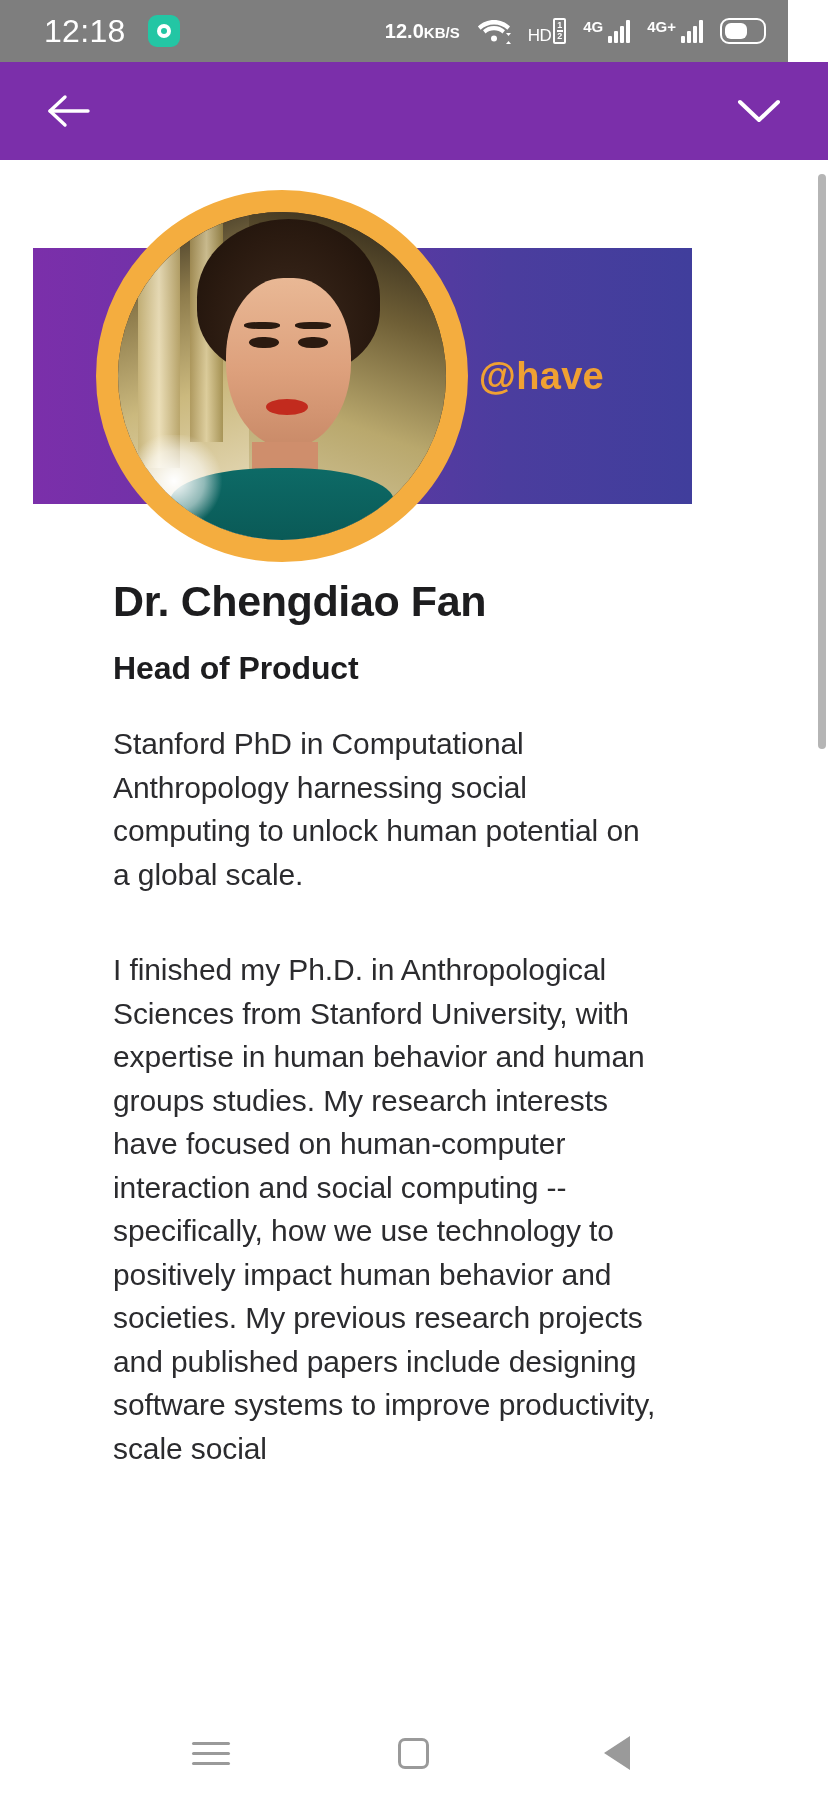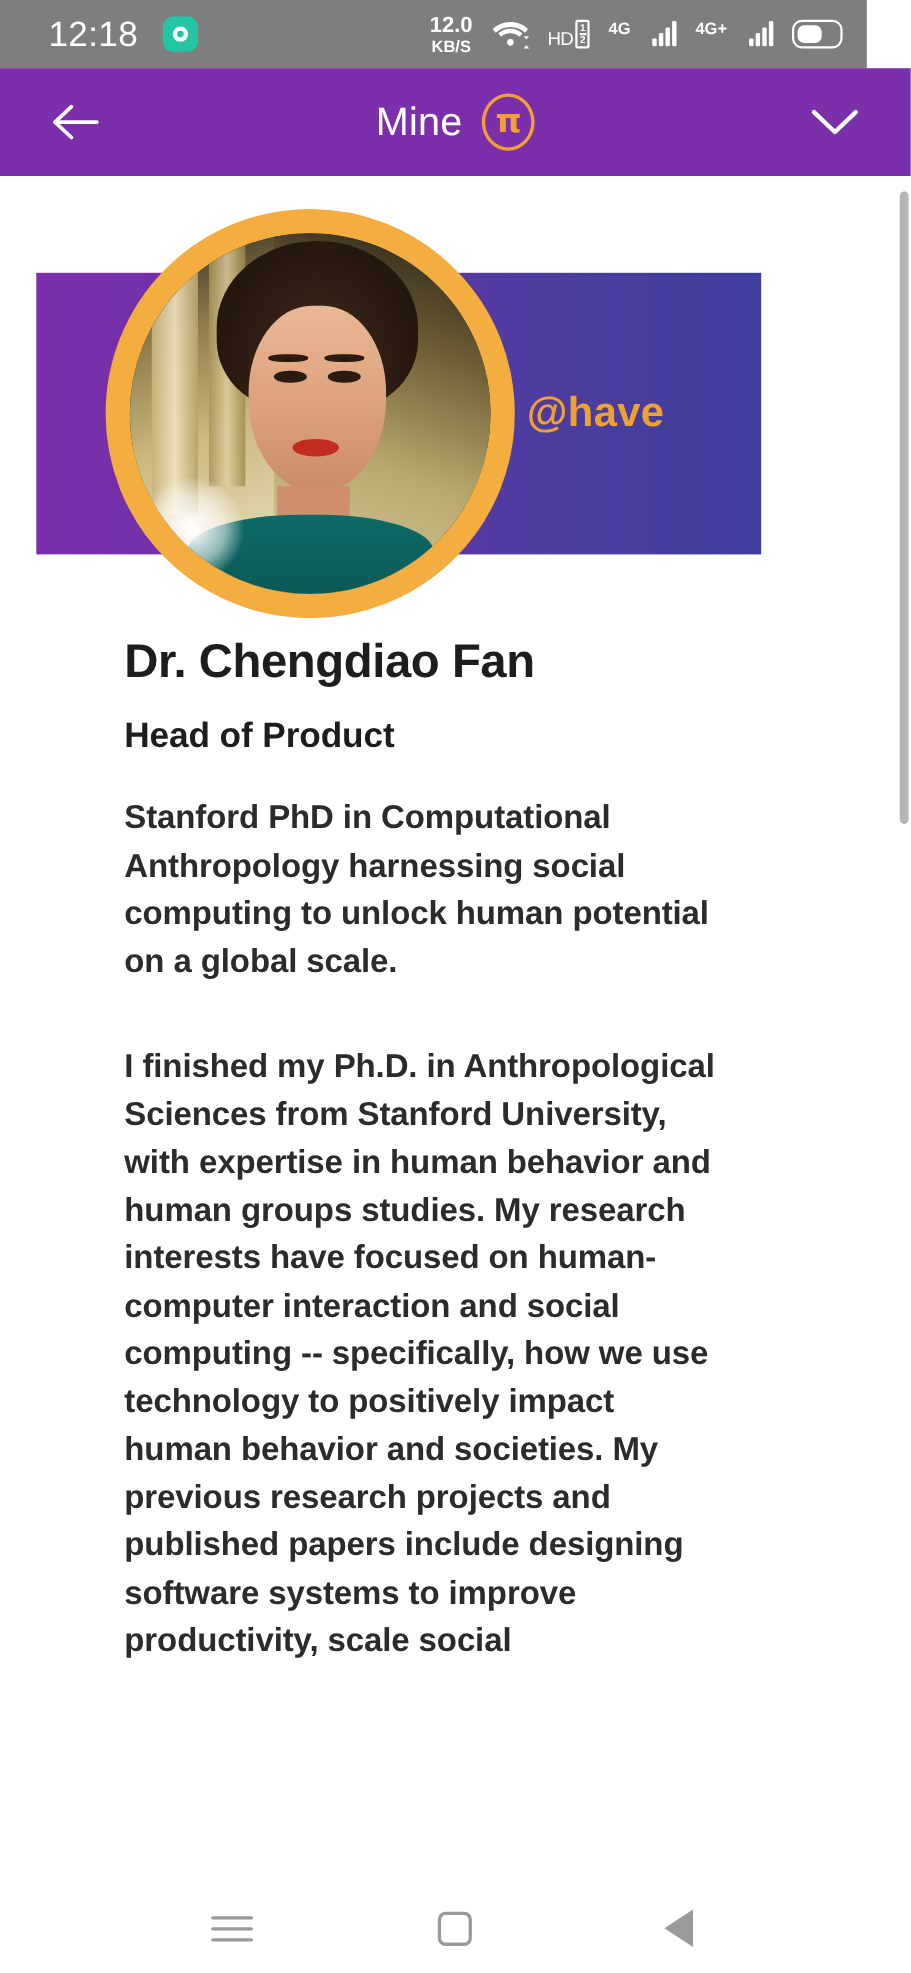--- a/index.html
+++ b/index.html
@@ -24,34 +24,34 @@
   }
   .sb-appicon .dot{
     width:14px; height:14px; border-radius:50%;
     background:#ffffff; position:relative;
   }
   .sb-appicon .dot:after{
     content:""; position:absolute; left:4px; top:4px;
     width:6px; height:6px; border-radius:50%; background:#23c6a4;
   }
   .sb-right{ margin-left:auto; display:flex; align-items:center; gap:17px; }
-  .netspeed{ display:flex; flex-direction:column; align-items:center; line-height:1; }
+  .netspeed{ display:flex; align-items:center; line-height:1; }
   .netspeed .v{ font-size:20px; font-weight:700; }
   .netspeed .u{ font-size:15px; font-weight:700; margin-top:2px; }
   .ic{ display:flex; align-items:center; }
   .hd{ display:flex; align-items:flex-end; gap:2px; }
   .hd .t{ font-size:17px; font-weight:400; line-height:.95; letter-spacing:-.5px;}
   .simbox{
     width:13px; height:26px; border:2px solid #fff; border-radius:2px;
     display:flex; flex-direction:column; align-items:center; justify-content:space-around;
     font-size:9px; font-weight:700; line-height:1; padding:1px 0;
   }
   .simbox i{ font-style:normal; display:block; }
   .simbox .bar{ width:6px; height:2px; background:#fff; }
-  .sig{ display:flex; align-items:flex-start; gap:20px; }
+  .sig{ display:flex; align-items:center; gap:5px; }
   .sig .g{ font-size:15px; font-weight:700; line-height:1; margin-bottom:10px; }
   .bars{ display:flex; align-items:flex-end; gap:2px; }
   .bars span{ width:4px; background:#fff; border-radius:1px; }
   .bars span:nth-child(1){ height:7px; }
   .bars span:nth-child(2){ height:12px; }
   .bars span:nth-child(3){ height:17px; }
   .bars span:nth-child(4){ height:23px; }
   .battery{
     width:46px; height:26px; border:2.5px solid #fff; border-radius:9px;
     padding:3px; display:flex; align-items:center;
@@ -168,21 +168,21 @@
   .textcol{ position:absolute; left:113px; top:418px; width:548px; }
   .person-name{
     font-size:43px; font-weight:700; color:#1d1d1f; letter-spacing:-.4px;
     line-height:1.1;
   }
   .person-role{
     margin-top:26px; font-size:32px; font-weight:700; color:#1d1d1f;
     letter-spacing:-.1px; line-height:1.1;
   }
   .bio{
-    margin-top:36px; font-size:30px; font-weight:700; color:#2b2b2e;
+    margin-top:36px; font-size:30px; font-weight:400; color:#2b2b2e;
     line-height:1.45; letter-spacing:-.1px;
   }
   .bio + .bio{ margin-top:52px; }
 
   
   .navbar{
     position:absolute; bottom:0; left:0; width:828px; height:82px;
     background:#ffffff; display:flex; align-items:center; justify-content:space-around;
     padding:0 110px;
   }
@@ -258,24 +258,20 @@
   </div>
 
   <div class="appbar">
     <div class="back-btn">
       <svg width="44" height="34" viewBox="0 0 44 34">
         <path d="M18 3L3 17l15 14" fill="none" stroke="#fff" stroke-width="3.4" stroke-linecap="round" stroke-linejoin="round"></path>
         <path d="M3 17h38" stroke="#fff" stroke-width="3.4" stroke-linecap="round"></path>
       </svg>
     </div>
 
-    <div class="appbar-center">
-      <span class="appbar-title">Mine</span>
-      <span class="pi-logo">π</span>
-    </div>
 
     <div class="chev-btn">
       <svg width="46" height="30" viewBox="0 0 46 30">
         <path d="M4 6l19 18L42 6" fill="none" stroke="#fff" stroke-width="4" stroke-linecap="round" stroke-linejoin="round"></path>
       </svg>
     </div>
   </div>
 
   <div class="content">
 

